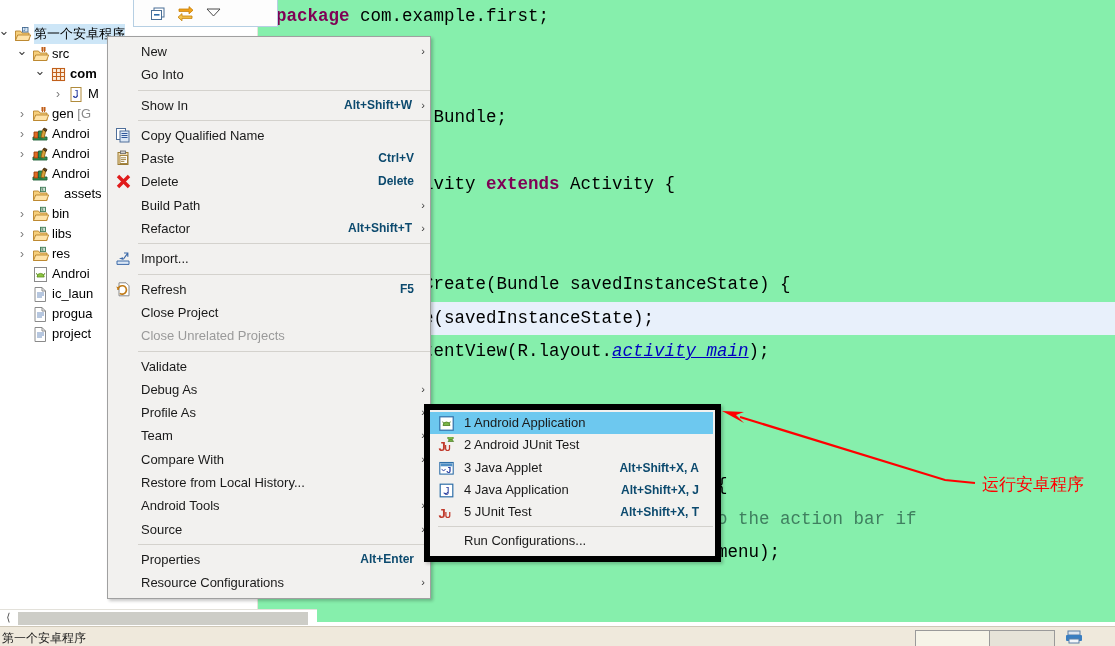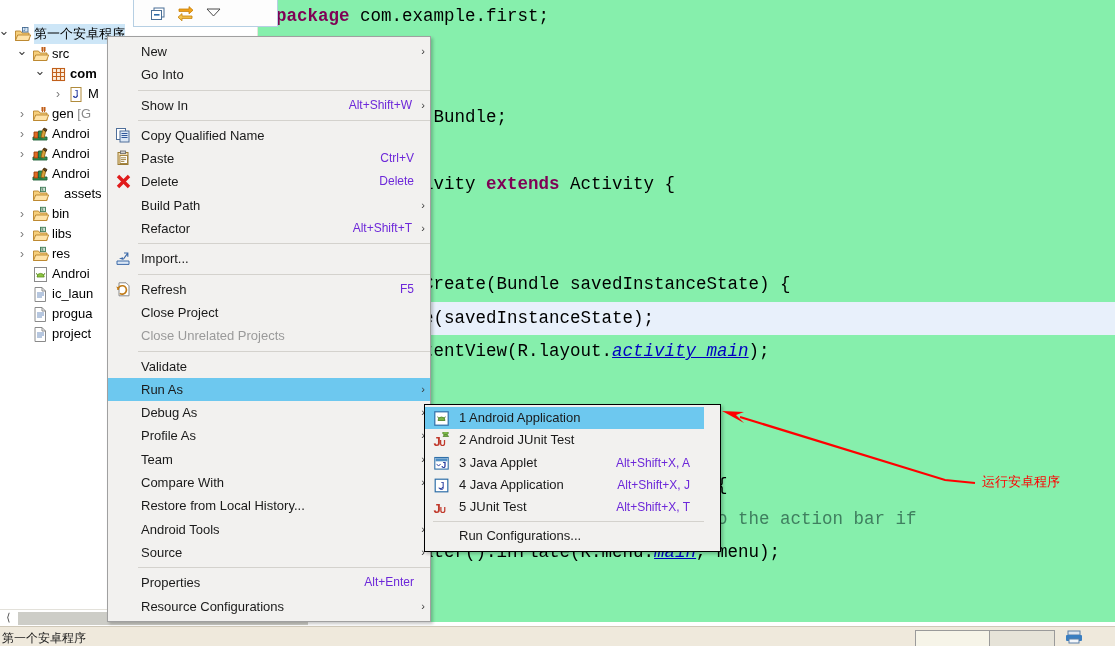--- a/index.html
+++ b/index.html
@@ -89,42 +89,42 @@
   }
   .mi {
     position: relative; height: 23.3px; line-height: 23.3px;
     font-family: "Liberation Sans", sans-serif; font-size: 13px; color:#1a1a1a;
     padding-left: 33px; white-space: nowrap;
   }
   .mi.sel { background:#6dc8ef; }
   .mi.disabled { color:#9a9a9a; }
   .mi .mi-ico { position:absolute; left:7px; top:3px; width:17px; height:17px; }
   .mi .acc {
-    position:absolute; right:16px; top:0; font-size:12px; color:#6d28d9;
+    position:absolute; right:16px; top:0; font-size:12px; color:#0c4a6e;font-weight:bold;
   }
   .mi .arr {
     position:absolute; right:5px; top:0; font-size:11px; color:#3a3a3a;
   }
   .msep { height:1px; margin:3px 0 3px 30px; background:#d4d2cd; }
 
   
   #submenu {
     position:absolute; left:424px; top:404px; width:297px;
-    background:#f2f1ef; border:1px solid #000000;
+    background:#f2f1ef; border:6px solid #000000;
     box-shadow: 2px 2px 3px rgba(0,0,0,.22);
-    padding: 2px 16px 3px 0;
+    padding: 2px 2px 3px 0;
   }
   #submenu .mi { height:22.3px; line-height:22.3px; padding-left:34px; }
   #submenu .mi .acc { right:14px; }
 
   
   #annot { position:absolute; left:700px; top:395px; width:415px; height:145px; }
   #annot-label {
     position:absolute; left:282px; top:78px;
-    color:#ff0000; font-family:Liberation Mono, monospace; font-size:13px;
+    color:#ff0000; font-family:Liberation Mono, monospace; font-size:17px;
     white-space:nowrap;
   }
 
   
   #bottom-strip {
     position:absolute; left:0; top:626px; width:1115px; height:20px;
     background:#efe9dc; border-top:1px solid #cfc8b8;
   }
   #taskbar-item {
     position:absolute; left:2px; top:3px; width:150px; height:17px;
@@ -363,21 +363,20 @@
         <div class="msep"></div>
         <div class="mi"><span class="mi-ico"><svg viewBox="0 0 17 17" width="17" height="17">
               <path d="M4 1.8 h7 l3 3 v10 h-10 z" fill="#ffffff" stroke="#8a8a8a" stroke-width="1"></path>
               <path d="M3 9 a4.2 4.2 0 1 1 1.8 3.4" fill="none" stroke="#c07a16" stroke-width="1.6"></path>
               <path d="M1.2 5.5 l3 .9 l-1.2 2.4 z" fill="#c07a16"></path>
             </svg></span><span>Refresh</span><span class="acc">F5</span></div>
         <div class="mi"><span>Close Project</span></div>
         <div class="mi disabled"><span>Close Unrelated Projects</span></div>
         <div class="msep"></div>
         <div class="mi"><span>Validate</span></div>
-        <div class="mi sel"><span>Run As</span><span class="arr">›</span></div>
         <div class="mi"><span>Debug As</span><span class="arr">›</span></div>
         <div class="mi"><span>Profile As</span><span class="arr">›</span></div>
         <div class="mi"><span>Team</span><span class="arr">›</span></div>
         <div class="mi"><span>Compare With</span><span class="arr">›</span></div>
         <div class="mi"><span>Restore from Local History...</span></div>
         <div class="mi"><span>Android Tools</span><span class="arr">›</span></div>
         <div class="mi"><span>Source</span><span class="arr">›</span></div>
         <div class="msep"></div>
         <div class="mi"><span>Properties</span><span class="acc">Alt+Enter</span></div>
         <div class="mi"><span>Resource Configurations</span><span class="arr">›</span></div>

